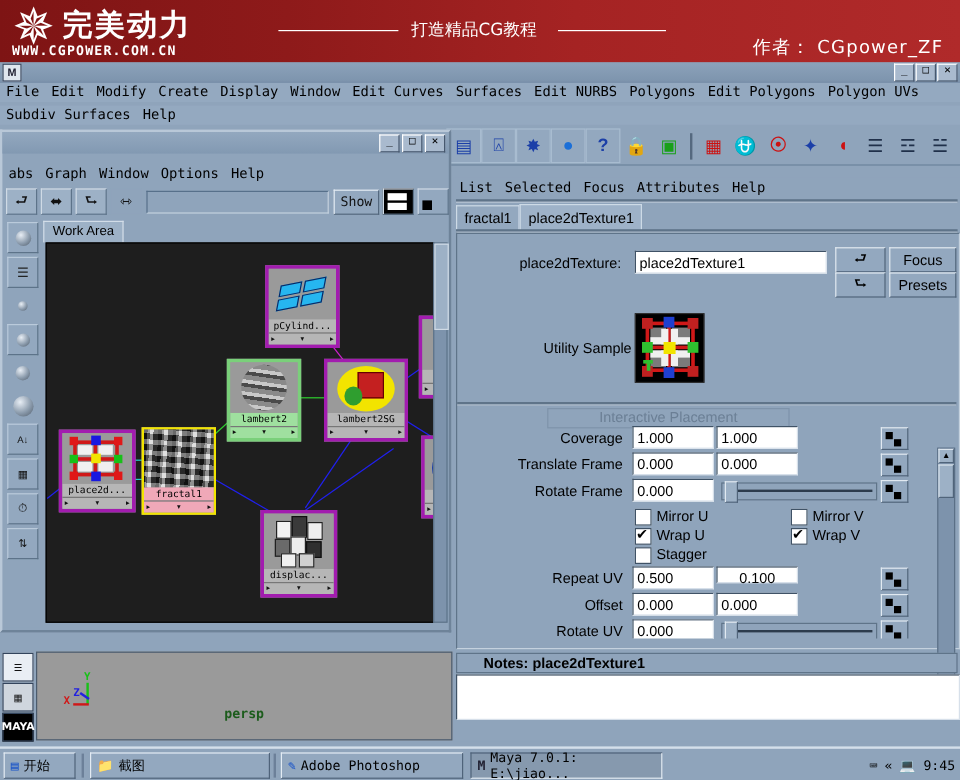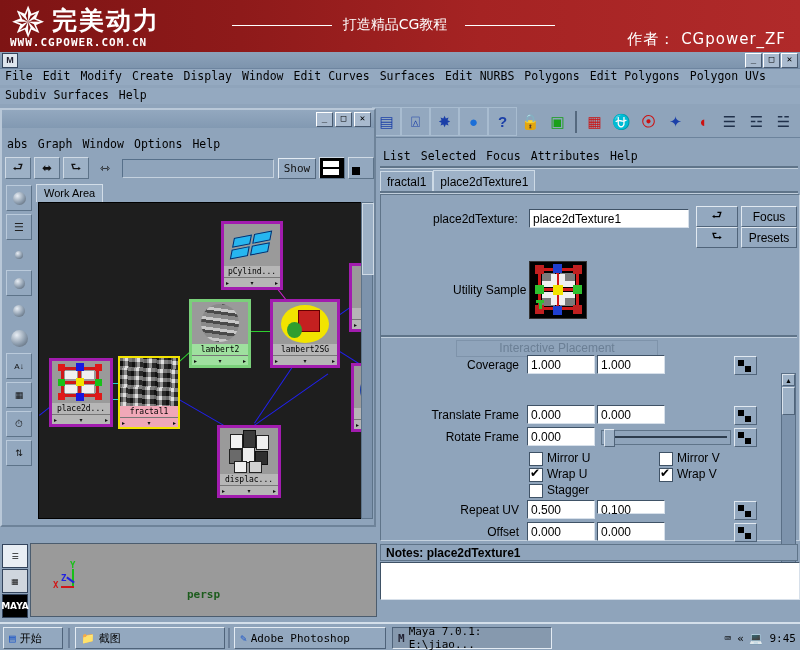--- a/index.html
+++ b/index.html
@@ -157,21 +157,21 @@
 
   
   .p2d{position:relative;width:100%;height:100%;background:#000;}
   .p2d .bar{position:absolute;background:#d01818;}
   .p2d .cell{position:absolute;background:#7b7b7b;}
   .p2d .wht{position:absolute;background:#f0f0f0;}
   .p2d .hnd{position:absolute;}
 
   .notes-h{position:absolute;left:2px;top:396px;width:418px;height:17px;background:#8fa4bb;
            border:1px solid #5f7489;font-size:12px;font-weight:bold;color:#000;
-           line-height:16px;padding-left:5px;box-sizing:border-box;}
+           line-height:16px;padding-left:22px;box-sizing:border-box;}
   .notes-b{position:absolute;left:2px;top:414px;width:418px;height:36px;background:#fff;
            border:1px solid #3f5266;border-right-color:#d7e0ea;border-bottom-color:#d7e0ea;}
   .ae-btnrow{position:absolute;left:2px;top:457px;width:418px;height:23px;display:flex;gap:5px;}
   .ae-btnrow .btn{flex:1;}
 
   .ae-scroll{position:absolute;right:3px;top:178px;width:13px;height:211px;background:#7d93ac;
              border:1px solid #5a melt;}
   .ae-scroll{border:1px solid #5a6f86;}
   .ae-arr{width:100%;height:12px;background:#9db1c6;border:1px solid #dbe4ed;
           border-right-color:#50647a;border-bottom-color:#50647a;font-size:7px;
@@ -541,21 +541,21 @@
         <div style="position:relative;height:22px;">
           <div class="lbl" style="position:absolute;right:280px;top:3px;">Coverage</div>
           <div class="ti" style="position:absolute;left:146px;top:0;width:68px;height:19px;line-height:17px;">1.000</div>
           <div class="ti" style="position:absolute;left:216px;top:0;width:68px;height:19px;line-height:17px;">1.000</div>
           <div class="mapbtn" style="position:absolute;left:353px;top:1px;">
             <i style="left:3px;top:3px;"></i>
               <i style="left:10px;top:9px;"></i>
           </div>
         </div>
 
-        <div style="position:relative;height:22px;margin-top:28px;">
+        <div style="position:relative;height:22px;">
           <div class="lbl" style="position:absolute;right:280px;top:3px;">Translate Frame</div>
           <div class="ti" style="position:absolute;left:146px;top:0;width:68px;height:19px;line-height:17px;">0.000</div>
           <div class="ti" style="position:absolute;left:216px;top:0;width:68px;height:19px;line-height:17px;">0.000</div>
           <div class="mapbtn" style="position:absolute;left:353px;top:1px;">
             <i style="left:3px;top:3px;"></i>
               <i style="left:10px;top:9px;"></i>
           </div>
         </div>
 
         <div style="position:relative;height:24px;">
@@ -584,21 +584,21 @@
           <span class="lbl" style="position:absolute;left:296px;top:0px;">Wrap V</span>
         </div>
         <div style="position:relative;height:17px;">
           <span class="chk" style="position:absolute;left:148px;top:1px;"></span>
           <span class="lbl" style="position:absolute;left:166px;top:0px;">Stagger</span>
         </div>
 
         <div style="position:relative;height:22px;">
           <div class="lbl" style="position:absolute;right:280px;top:3px;">Repeat UV</div>
           <div class="ti" style="position:absolute;left:146px;top:0;width:68px;height:19px;line-height:17px;">0.500</div>
-          <div class="ti" style="position:absolute;left:216px;top:0;width:68px;height:14px;line-height:17px;">0.100</div>
+          <div class="ti" style="position:absolute;left:216px;top:0;width:68px;height:14px;line-height:17px;text-align:center;">0.100</div>
           <div class="mapbtn" style="position:absolute;left:353px;top:1px;">
             <i style="left:3px;top:3px;"></i>
               <i style="left:10px;top:9px;"></i>
           </div>
         </div>
 
         <div style="position:relative;height:22px;">
           <div class="lbl" style="position:absolute;right:280px;top:3px;">Offset</div>
           <div class="ti" style="position:absolute;left:146px;top:0;width:68px;height:19px;line-height:17px;">0.000</div>
           <div class="ti" style="position:absolute;left:216px;top:0;width:68px;height:19px;line-height:17px;">0.000</div>

